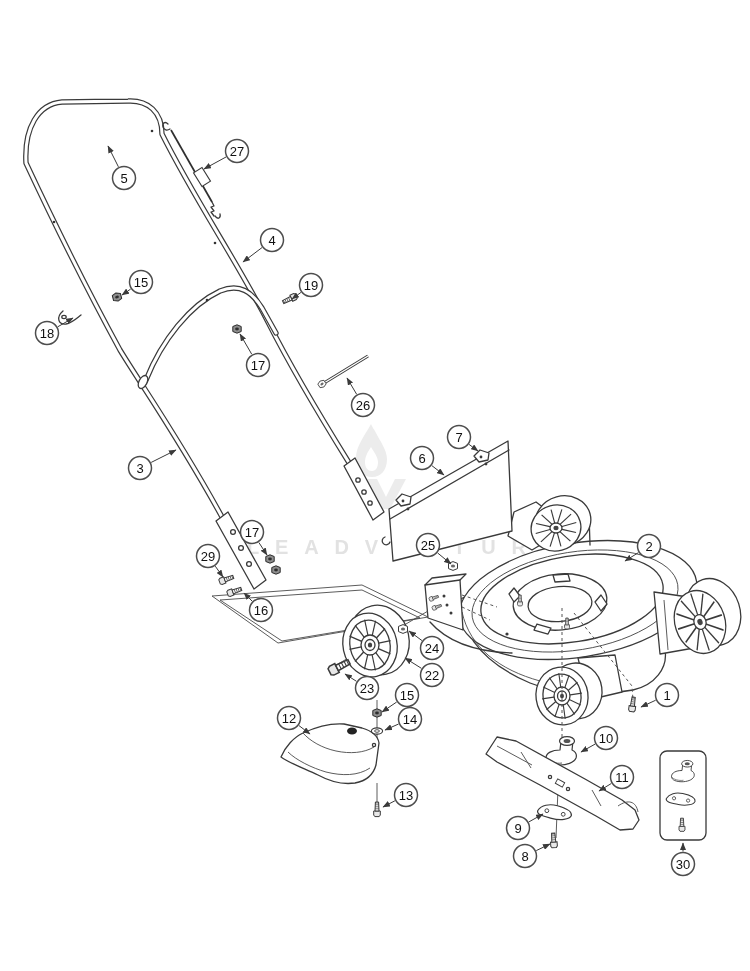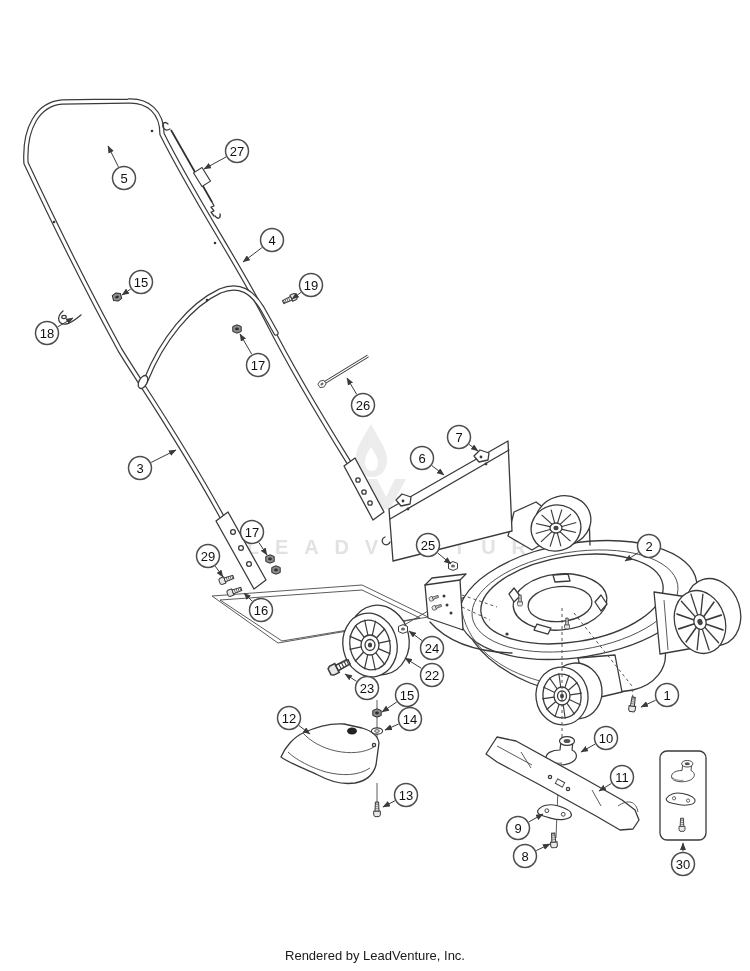--- a/index.html
+++ b/index.html
@@ -461,14 +461,13 @@
           <text x="525" y="860.5" class="callout-text">8</text>
         </g>
         <g>
           <line x1="683" y1="851.5" x2="683" y2="843" class="callout-line" marker-end="url(#arrowhead)"></line>
           <circle cx="683" cy="864" r="11.5" class="callout-circle"></circle>
           <text x="683" y="868.5" class="callout-text">30</text>
         </g>
       </g>
 </svg>
 
-<div id="footer">Rendered by LeadVenture, Inc.</div>
 </div>
 
 </body></html>

